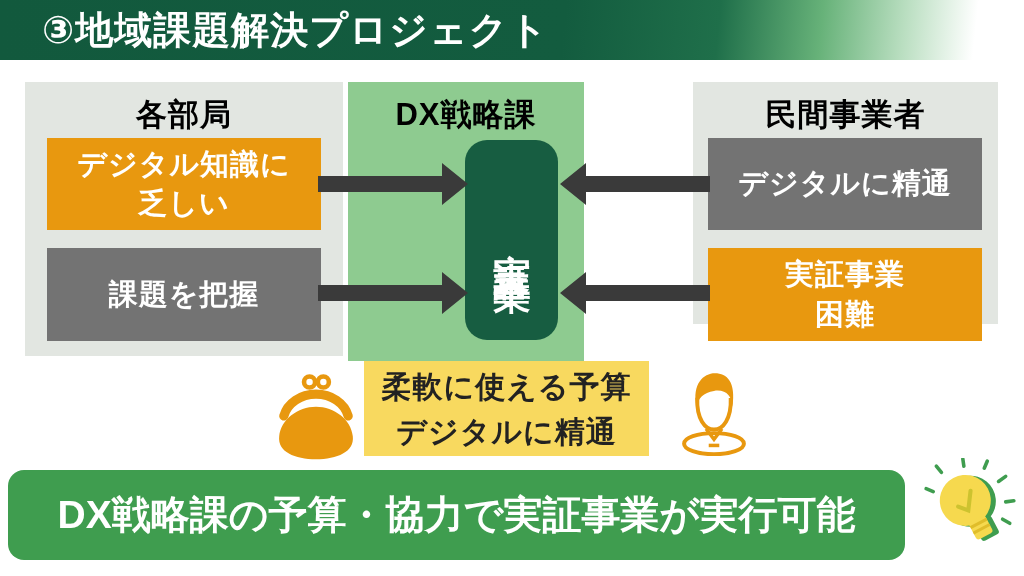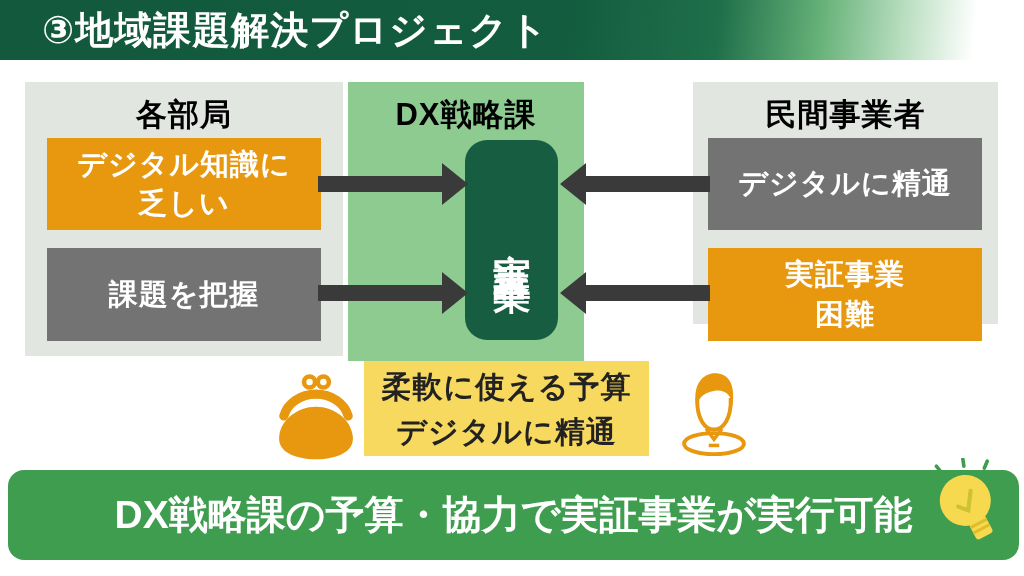--- a/index.html
+++ b/index.html
@@ -73,21 +73,21 @@
   .arr-r2 { left: 560px; top: 272px; }
 
   
   .icon { position: absolute; }
   .purse  { left: 270px; top: 370px; }
   .person { left: 670px; top: 368px; }
   .bulb   { left: 920px; top: 458px; }
 
   
   .banner {
-    position: absolute; left: 8px; top: 470px; width: 1011px; height: 90px;
+    position: absolute; left: 8px; top: 470px; width: 897px; height: 90px;
     background: #3f9d4f; border-radius: 16px;
     display: flex; align-items: center; justify-content: center;
   }
   .banner span {
     color: #ffffff; font-size: 39px; font-weight: bold; letter-spacing: 0px;
     white-space: nowrap;
   }
 </style>
 </head>
 <body>

